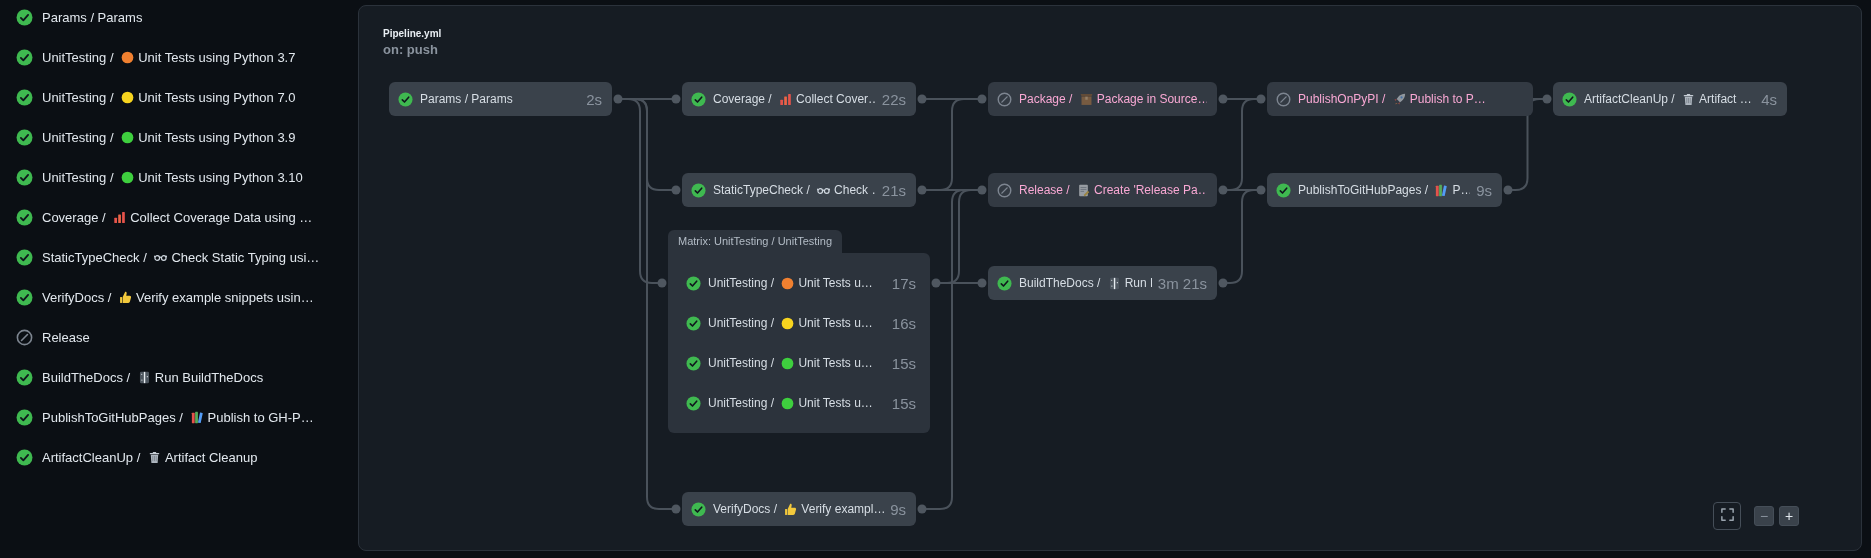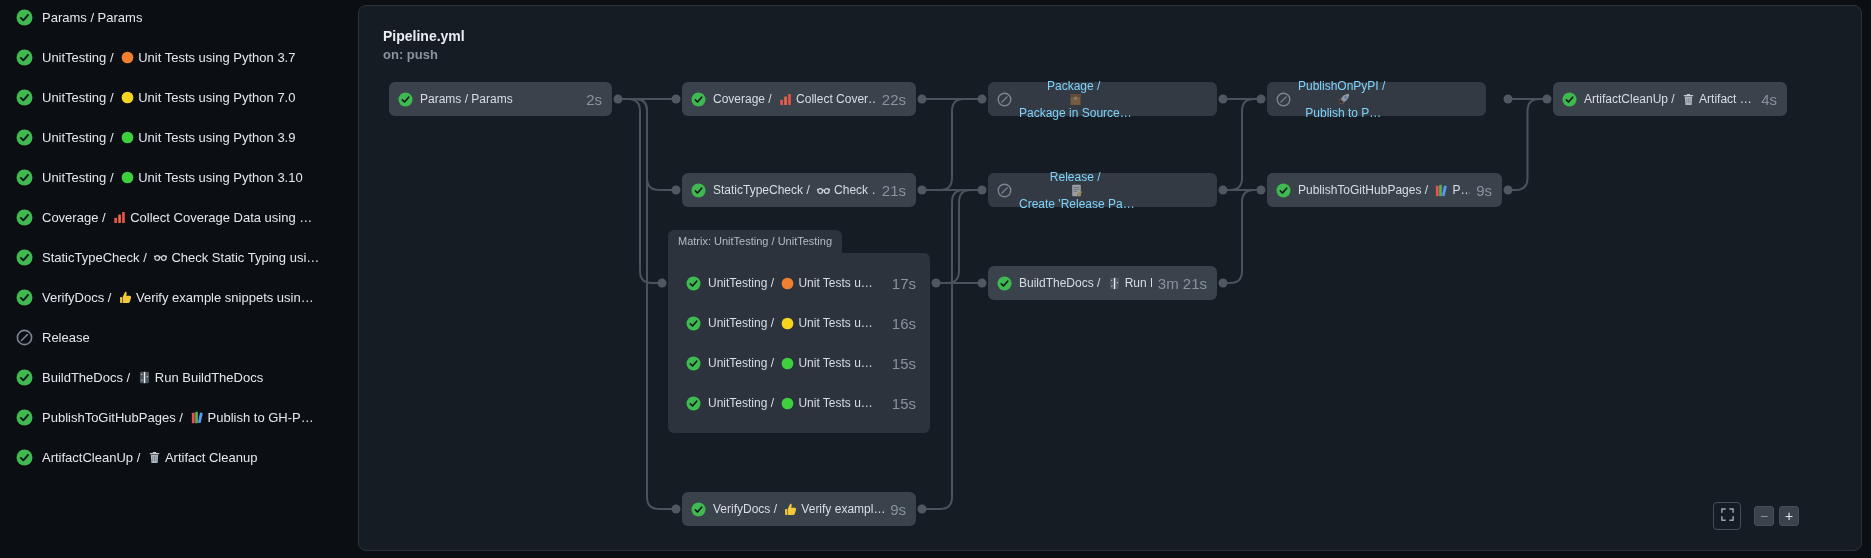--- a/index.html
+++ b/index.html
@@ -22,36 +22,36 @@
   .t { white-space: pre; text-align: center; }
   .emoji { display: inline-flex; width: 13px; height: 13px; margin: 0 4px; flex: 0 0 auto; }
   .emoji svg { width: 13px; height: 13px; }
 
   
   .panel {
     position: absolute; left: 358px; top: 5px; width: 1504px; height: 546px;
     background: #161c23; border: 1px solid #2b323b; border-radius: 8px;
   }
   .panel-header { position: absolute; left: 24px; top: 22px; z-index: 3; }
-  .panel-title { font-size: 14px; font-weight: 700; color: #e9eef3; }
+  .panel-title { font-size: 10px; font-weight: 700; color: #e9eef3; }
   .panel-trigger { font-size: 13px; color: #8a939e; margin-top: 3px; font-weight: bold; }
 
   #edge-layer { position: absolute; left: 0; top: 0; width: 1502px; height: 544px; z-index: 1; }
 
   #node-layer { position: absolute; inset: 0; z-index: 2; }
   .node {
     position: absolute; height: 34px; display: flex; align-items: center;
     background: #3a424b; border-radius: 6px; padding: 0 10px 0 9px; cursor: pointer;
   }
   .node .status { flex: 0 0 auto; width: 15px; height: 15px; margin-right: 7px; display: inline-flex; }
   .node .status svg { width: 15px; height: 15px; }
   .node-label { display: flex; align-items: center; overflow: hidden; white-space: nowrap; font-size: 12px; color: #d7dee5; }
   .node .time { margin-left: auto; padding-left: 6px; flex: 0 0 auto; font-size: 15px; color: #8a939e; }
   .node.skipped { background: #333a43; }
-  .node.skipped .node-label { color: #7dd3fc; flex-direction: column; }
+  .node.skipped .node-label { color: #f9a8d4; }
   .node.skipped .emoji { opacity: 0.55; }
 
   
   #matrix-tab {
     position: absolute; z-index: 2; background: #2c333c; color: #b3bcc6;
     font-size: 11px; padding: 5px 10px 4px; border-radius: 6px 6px 0 0; white-space: nowrap; display: inline-block;
   }
   #matrix-box { position: absolute; z-index: 2; background: #2c333c; border-radius: 0 6px 6px 6px; padding-top: 10px; }
   .matrix-row { display: flex; align-items: center; height: 40px; padding: 0 14px 0 18px; cursor: pointer; }
   .matrix-row .status { flex: 0 0 auto; width: 15px; height: 15px; margin-right: 7px; display: inline-flex; }
@@ -454,21 +454,21 @@
             <span class="emoji">
               <svg viewBox="0 0 12 12">
                 <path d="M1.4 3.4h9.2V11H1.4z" fill="#b07741"></path>
                 <path d="M.6 1h10.8l-.9 2.4H1.5z" fill="#8a5a2e"></path>
                 <path d="M4.9 3.4h2.2v2.8H4.9z" fill="#e0b684"></path>
               </svg>
             </span>
             <span class="t">Package in Source…</span>
           </span>
         </div>
-        <div class="node skipped" style="left: 908px; top: 76px; width: 219px;">
+        <div class="node skipped" style="left: 908px; top: 76px; width: 266px;">
           <span class="status">
             <svg viewBox="0 0 16 16">
               <circle cx="8" cy="8" r="6.7" fill="none" stroke="#7d8590" stroke-width="1.5"></circle>
               <path d="M10.8 5.2L5.2 10.8" stroke="#7d8590" stroke-width="1.5" stroke-linecap="round"></path>
             </svg>
           </span>
           <span class="node-label">
             <span class="t">PublishOnPyPI / </span>
             <span class="emoji">
               <svg viewBox="0 0 12 12">

